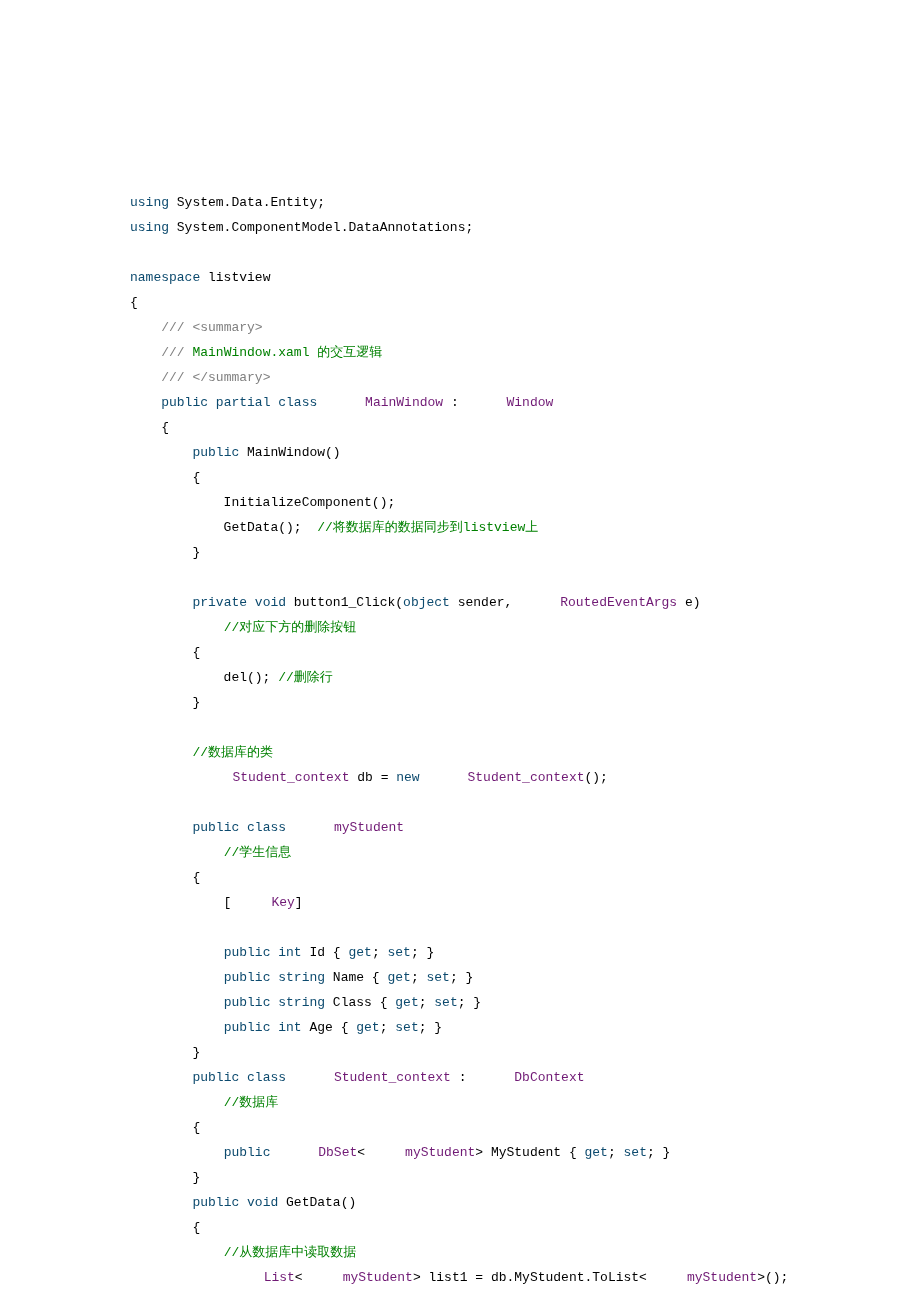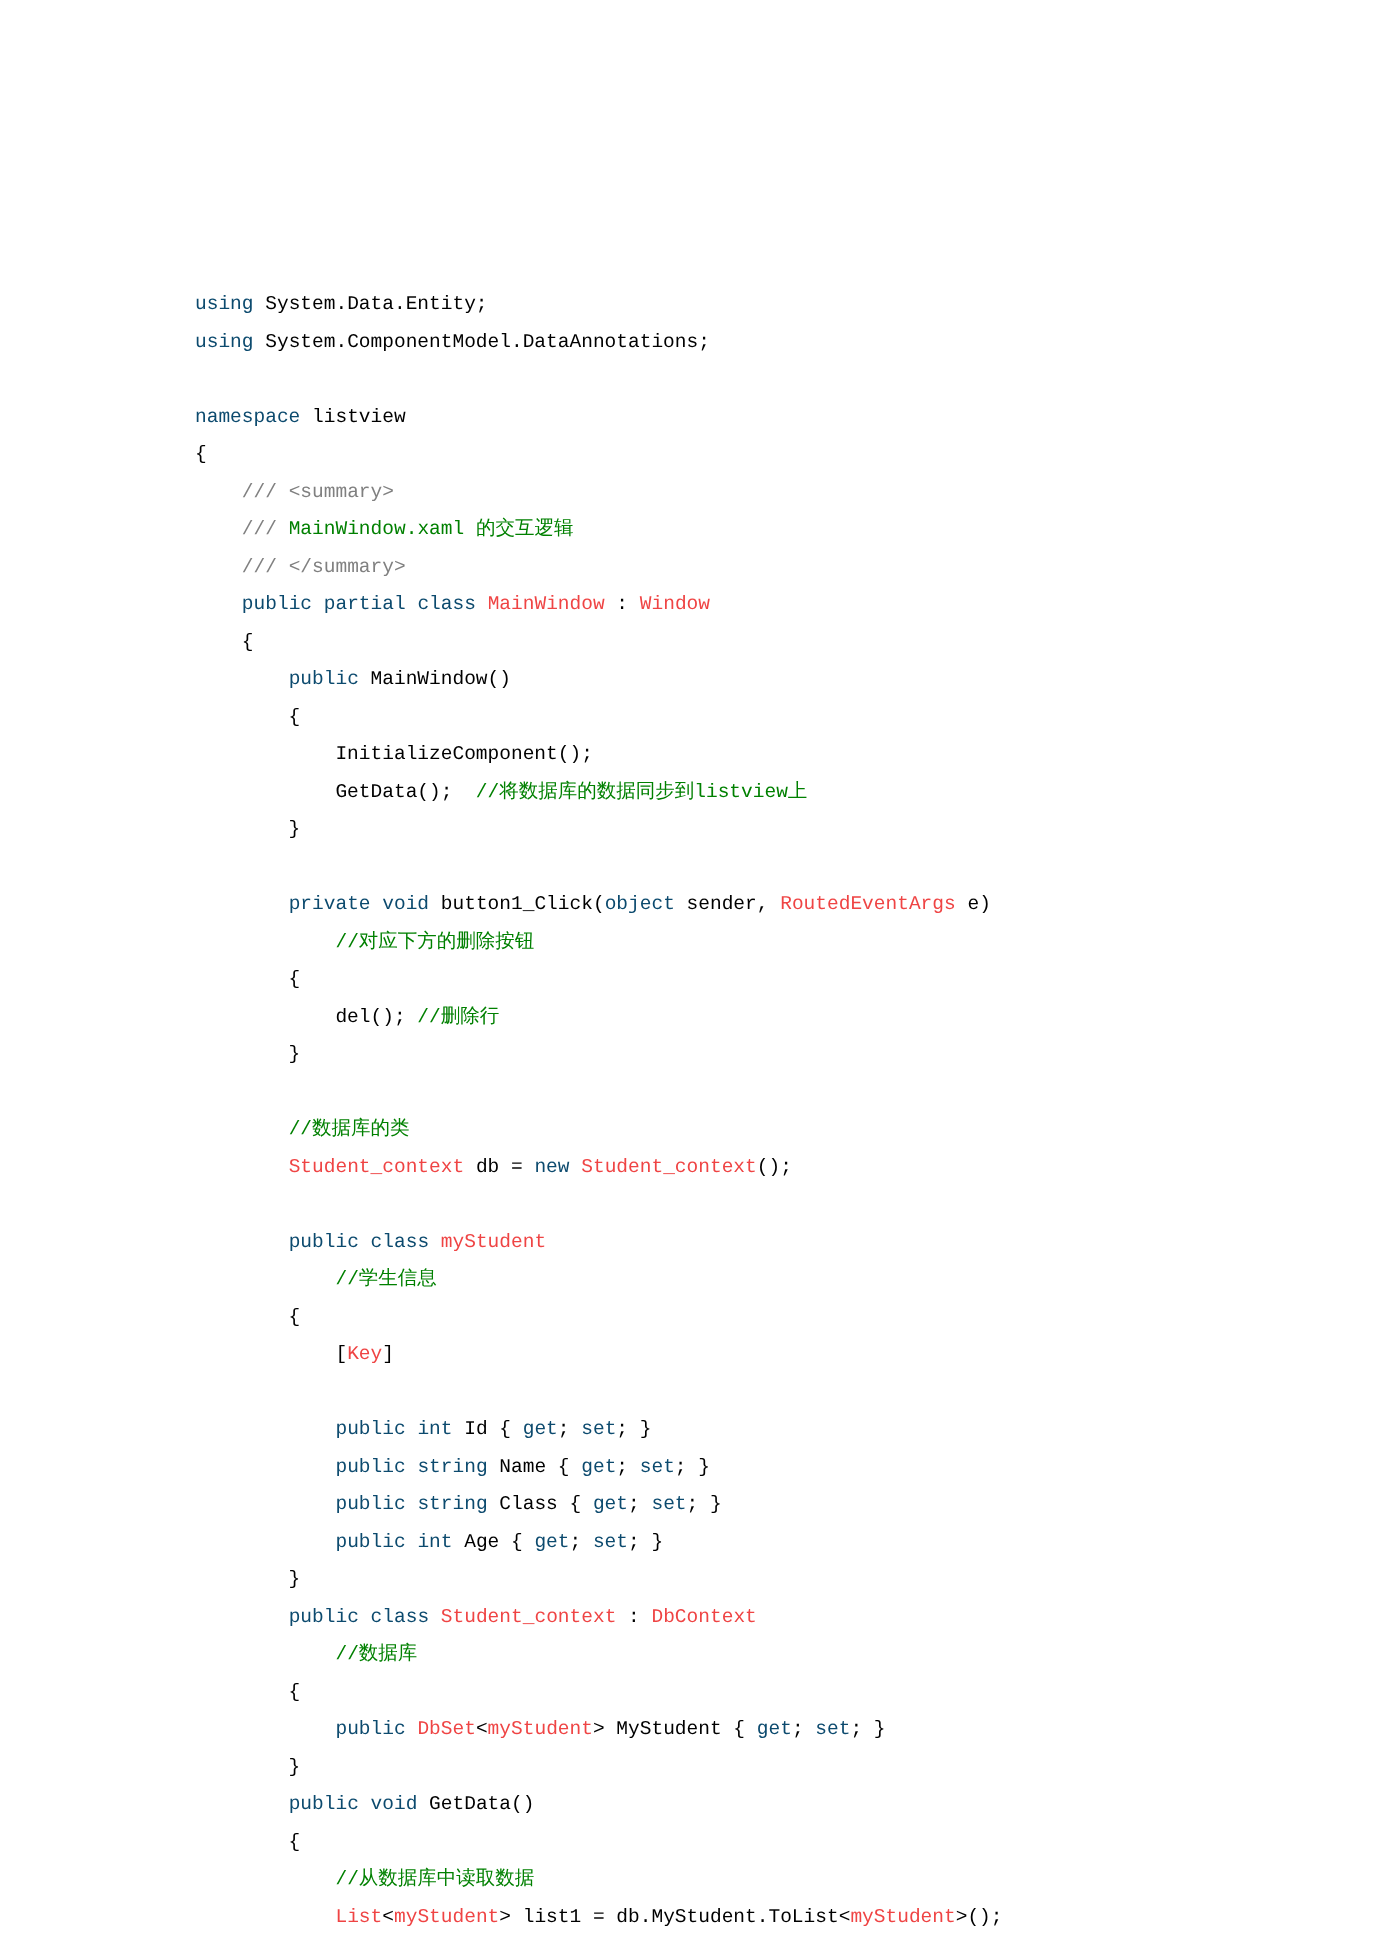--- a/index.html
+++ b/index.html
@@ -6,21 +6,21 @@
       background: #ffffff;
       margin: 0;
       padding: 115px 130px 100px 130px;
       font-family: "Courier New", "SimSun", monospace;
       font-size: 13px;
       line-height: 25px;
       color: #000000;
       white-space: pre;
     }
     .kw { color: #0c4a6e; }
-    .type { color: #ef4444; }
+    .type { color: #701a75; margin-left: 40px; }
     .comment { color: #008000; font-family: Liberation Mono, monospace; }
     .gray { color: #808080; }
     .code { color: #000000; }
   </style>
 </head>
 <body>
 
 
 <div id="code-container"><div><span class="kw">using</span><span class="code"> System.Data.Entity;</span></div><div><span class="kw">using</span><span class="code"> System.ComponentModel.DataAnnotations;</span></div><div>&nbsp;</div><div><span class="kw">namespace</span><span class="code"> listview</span></div><div><span class="code">{</span></div><div><span class="code">    </span><span class="gray">///</span><span class="code"> </span><span class="gray">&lt;summary&gt;</span></div><div><span class="code">    </span><span class="gray">///</span><span class="code"> </span><span class="comment">MainWindow.xaml 的交互逻辑</span></div><div><span class="code">    </span><span class="gray">///</span><span class="code"> </span><span class="gray">&lt;/summary&gt;</span></div><div><span class="code">    </span><span class="kw">public</span><span class="code"> </span><span class="kw">partial</span><span class="code"> </span><span class="kw">class</span><span class="code"> </span><span class="type">MainWindow</span><span class="code"> : </span><span class="type">Window</span></div><div><span class="code">    {</span></div><div><span class="code">        </span><span class="kw">public</span><span class="code"> MainWindow()</span></div><div><span class="code">        {</span></div><div><span class="code">            InitializeComponent();</span></div><div><span class="code">            GetData();  </span><span class="comment">//将数据库的数据同步到listview上</span></div><div><span class="code">        }</span></div><div>&nbsp;</div><div><span class="code">        </span><span class="kw">private</span><span class="code"> </span><span class="kw">void</span><span class="code"> button1_Click(</span><span class="kw">object</span><span class="code"> sender, </span><span class="type">RoutedEventArgs</span><span class="code"> e)</span></div><div><span class="code">            </span><span class="comment">//对应下方的删除按钮</span></div><div><span class="code">        {</span></div><div><span class="code">            del(); </span><span class="comment">//删除行</span></div><div><span class="code">        }</span></div><div>&nbsp;</div><div><span class="code">        </span><span class="comment">//数据库的类</span></div><div><span class="code">        </span><span class="type">Student_context</span><span class="code"> db = </span><span class="kw">new</span><span class="code"> </span><span class="type">Student_context</span><span class="code">();</span></div><div>&nbsp;</div><div><span class="code">        </span><span class="kw">public</span><span class="code"> </span><span class="kw">class</span><span class="code"> </span><span class="type">myStudent</span></div><div><span class="code">            </span><span class="comment">//学生信息</span></div><div><span class="code">        {</span></div><div><span class="code">            [</span><span class="type">Key</span><span class="code">]</span></div><div>&nbsp;</div><div><span class="code">            </span><span class="kw">public</span><span class="code"> </span><span class="kw">int</span><span class="code"> Id { </span><span class="kw">get</span><span class="code">; </span><span class="kw">set</span><span class="code">; }</span></div><div><span class="code">            </span><span class="kw">public</span><span class="code"> </span><span class="kw">string</span><span class="code"> Name { </span><span class="kw">get</span><span class="code">; </span><span class="kw">set</span><span class="code">; }</span></div><div><span class="code">            </span><span class="kw">public</span><span class="code"> </span><span class="kw">string</span><span class="code"> Class { </span><span class="kw">get</span><span class="code">; </span><span class="kw">set</span><span class="code">; }</span></div><div><span class="code">            </span><span class="kw">public</span><span class="code"> </span><span class="kw">int</span><span class="code"> Age { </span><span class="kw">get</span><span class="code">; </span><span class="kw">set</span><span class="code">; }</span></div><div><span class="code">        }</span></div><div><span class="code">        </span><span class="kw">public</span><span class="code"> </span><span class="kw">class</span><span class="code"> </span><span class="type">Student_context</span><span class="code"> : </span><span class="type">DbContext</span></div><div><span class="code">            </span><span class="comment">//数据库</span></div><div><span class="code">        {</span></div><div><span class="code">            </span><span class="kw">public</span><span class="code"> </span><span class="type">DbSet</span><span class="code">&lt;</span><span class="type">myStudent</span><span class="code">&gt; MyStudent { </span><span class="kw">get</span><span class="code">; </span><span class="kw">set</span><span class="code">; }</span></div><div><span class="code">        }</span></div><div><span class="code">        </span><span class="kw">public</span><span class="code"> </span><span class="kw">void</span><span class="code"> GetData()</span></div><div><span class="code">        {</span></div><div><span class="code">            </span><span class="comment">//从数据库中读取数据</span></div><div><span class="code">            </span><span class="type">List</span><span class="code">&lt;</span><span class="type">myStudent</span><span class="code">&gt; list1 = db.MyStudent.ToList&lt;</span><span class="type">myStudent</span><span class="code">&gt;();</span></div></div>
 

